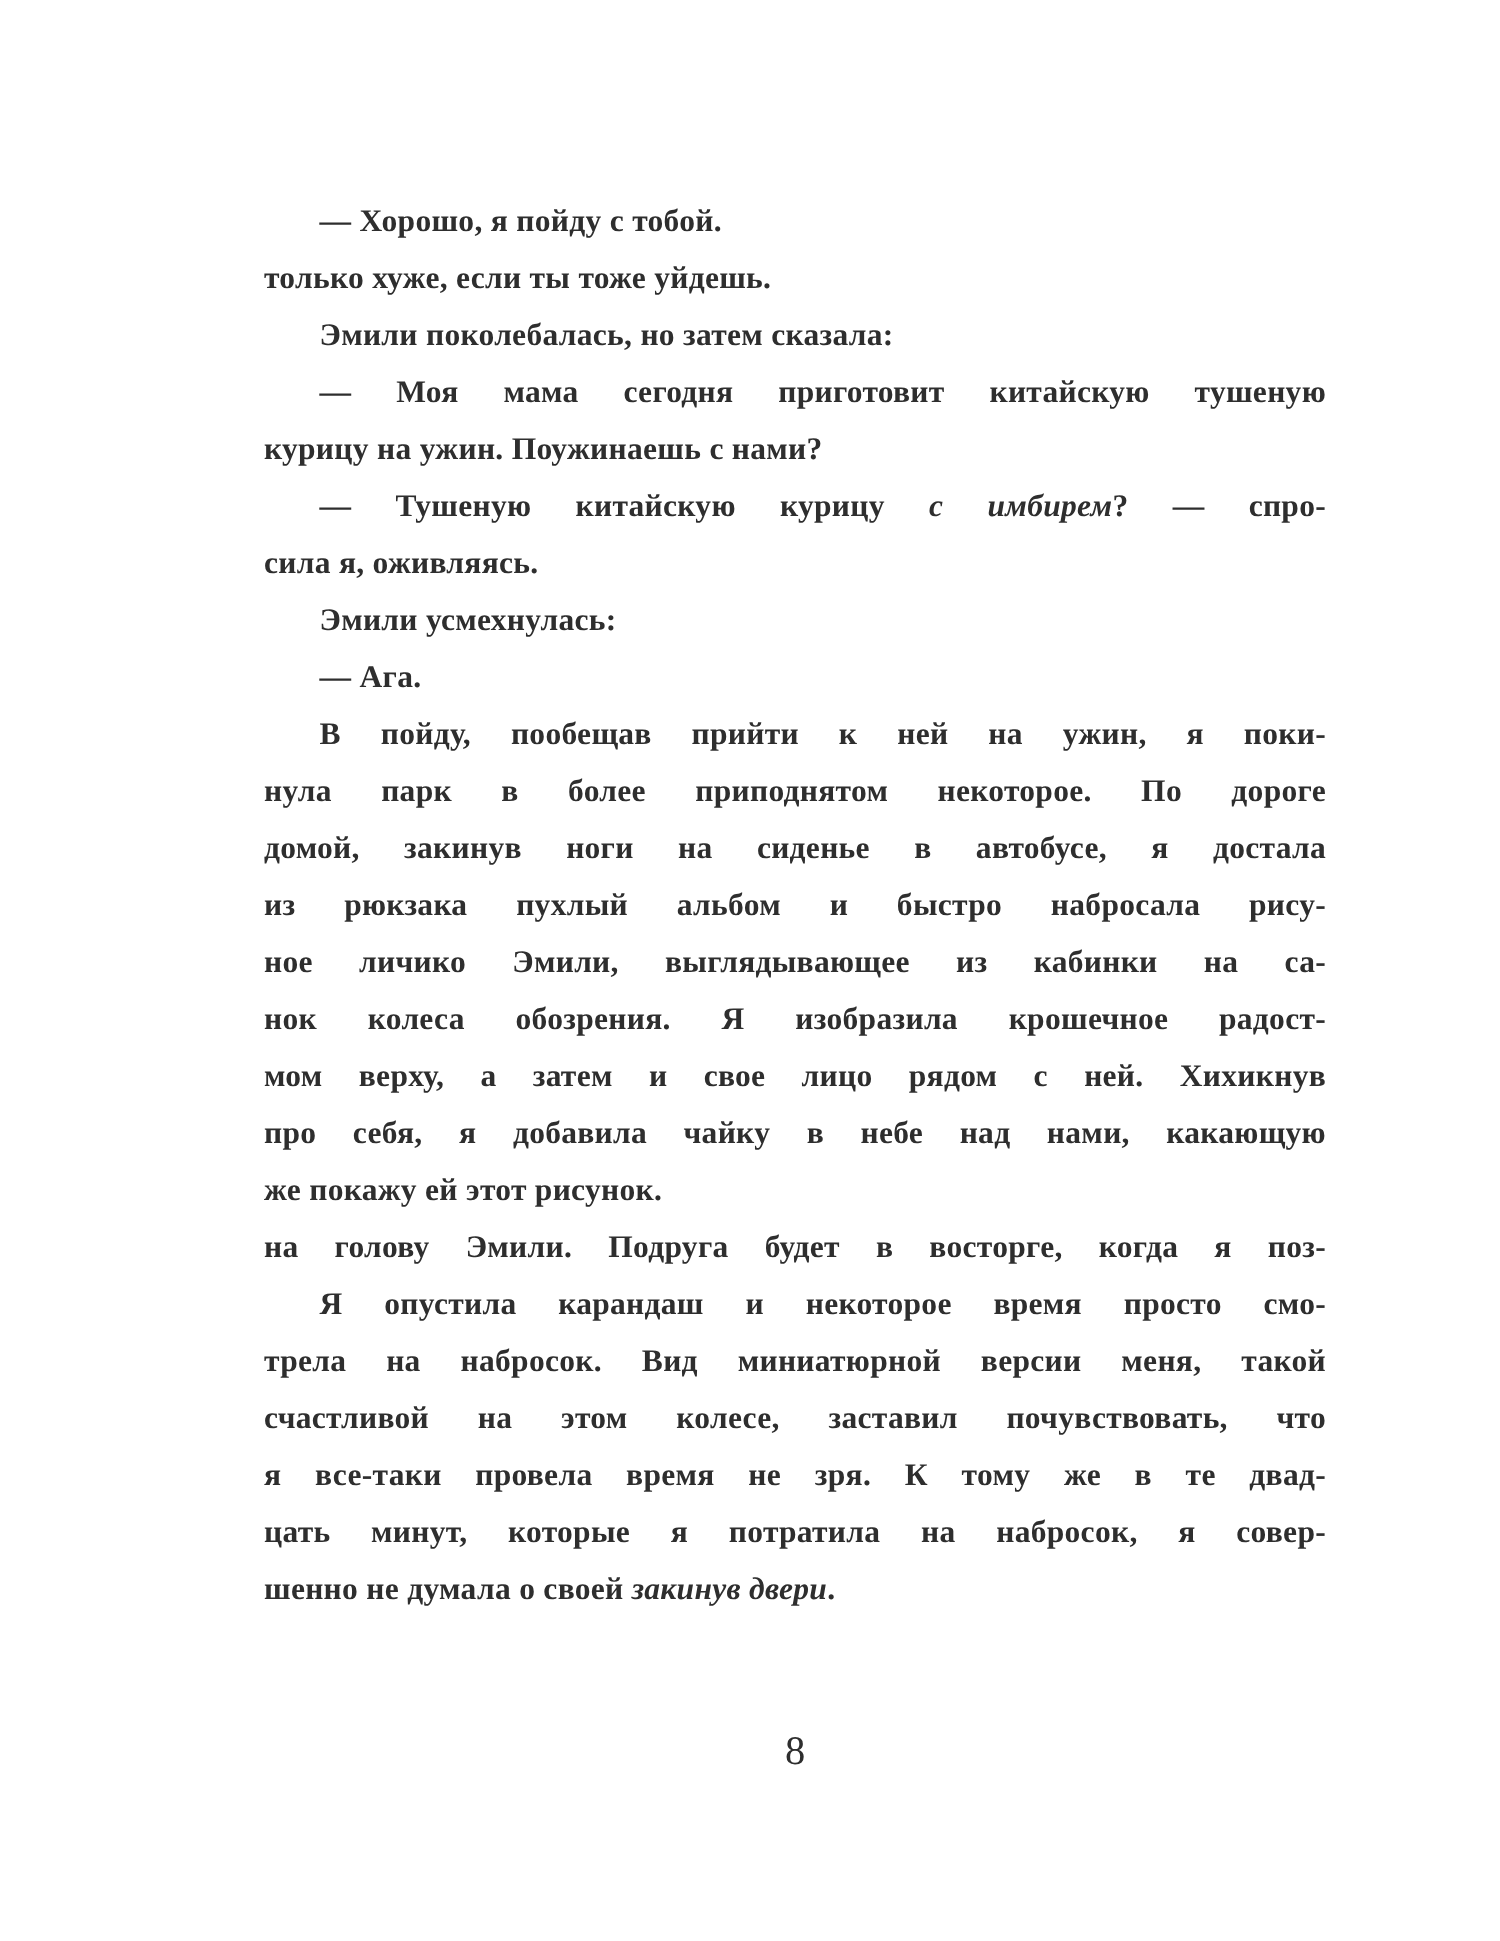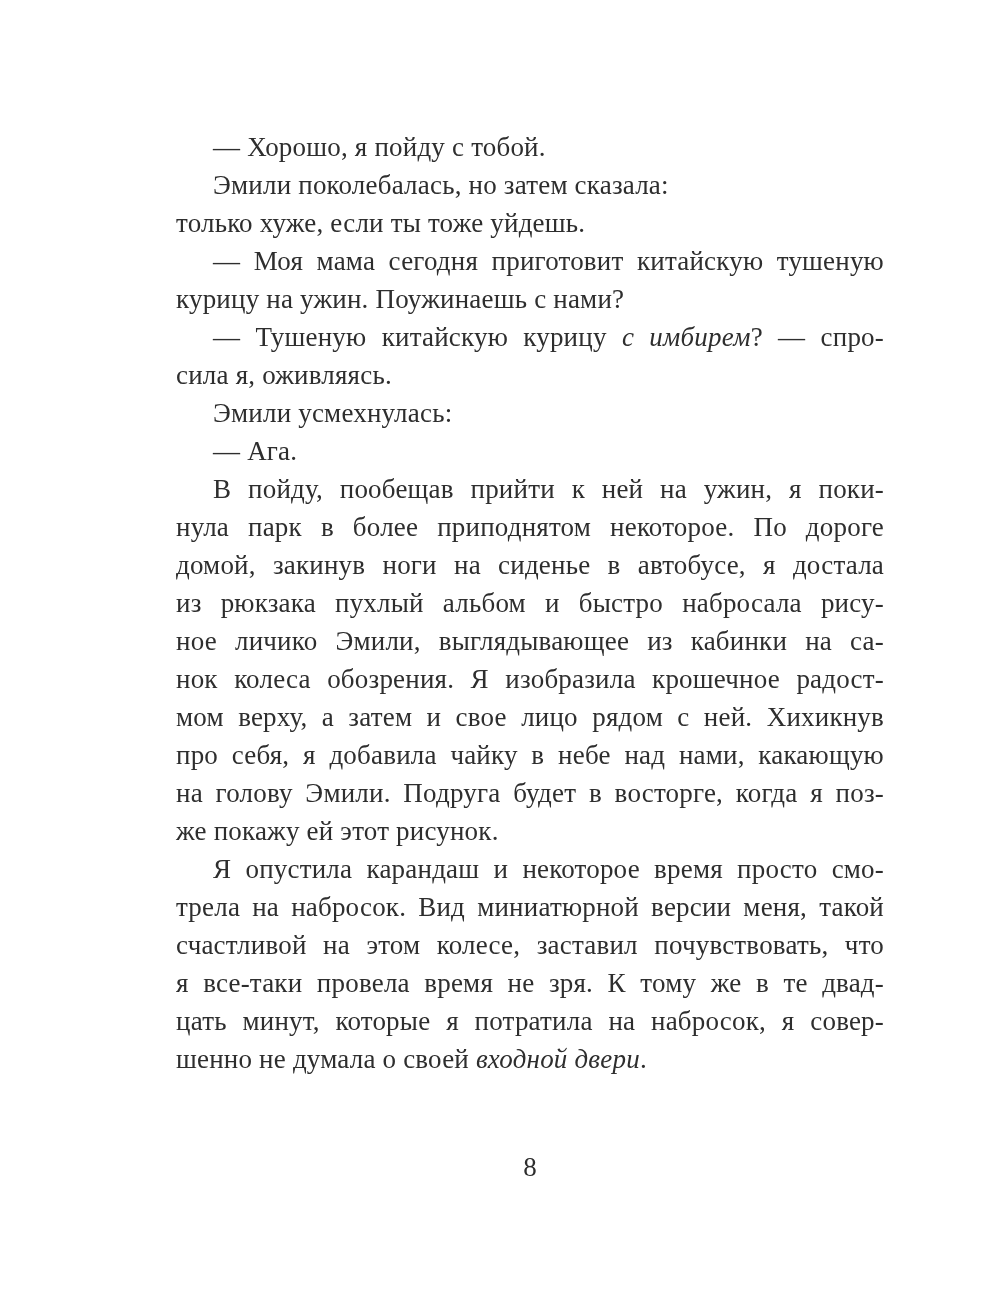--- a/index.html
+++ b/index.html
@@ -16,26 +16,27 @@
     font-family: "Liberation Serif", "DejaVu Serif", serif;
     color: #2e2e2e;
   }
   .text-block {
     position: absolute;
     left: 176px;
     top: 128px;
     width: 708px;
   }
   .line {
-    font-size: 27px;
+    font-size: 21px;
     line-height: 38px;
     letter-spacing: 0.2px;
     text-align: justify;
     text-align-last: justify;
     white-space: normal;
+    font-weight: bold;
   }
   .line.last {
     text-align: left;
     text-align-last: left;
   }
   .line.first {
     text-indent: 37px;
   }
   .em {
     font-style: italic;
@@ -50,39 +51,39 @@
     line-height: 38px;
     color: #2e2e2e;
   }
 </style>
 </head>
 <body>
 
 <div class="page">
   <div class="text-block">
       <div class="line first last"><span>— Хорошо, я пойду с тобой.</span></div>
+      <div class="line last"><span>только хуже, если ты тоже уйдешь.</span></div>
       <div class="line first last"><span>Эмили поколебалась, но затем сказала:</span></div>
-      <div class="line last"><span>только хуже, если ты тоже уйдешь.</span></div>
       <div class="line first"><span>— Моя мама сегодня приготовит китайскую тушеную</span></div>
       <div class="line last"><span>курицу на ужин. Поужинаешь с нами?</span></div>
       <div class="line first"><span>— Тушеную китайскую курицу </span><span class="em">с имбирем</span><span>? — спро-</span></div>
       <div class="line last"><span>сила я, оживляясь.</span></div>
       <div class="line first last"><span>Эмили усмехнулась:</span></div>
       <div class="line first last"><span>— Ага.</span></div>
       <div class="line first"><span>В пойду, пообещав прийти к ней на ужин, я поки-</span></div>
       <div class="line"><span>нула парк в более приподнятом некоторое. По дороге</span></div>
       <div class="line"><span>домой, закинув ноги на сиденье в автобусе, я достала</span></div>
       <div class="line"><span>из рюкзака пухлый альбом и быстро набросала рису-</span></div>
       <div class="line"><span>ное личико Эмили, выглядывающее из кабинки на са-</span></div>
       <div class="line"><span>нок колеса обозрения. Я изобразила крошечное радост-</span></div>
       <div class="line"><span>мом верху, а затем и свое лицо рядом с ней. Хихикнув</span></div>
       <div class="line"><span>про себя, я добавила чайку в небе над нами, какающую</span></div>
+      <div class="line last"><span>же покажу ей этот рисунок.</span></div>
       <div class="line"><span>на голову Эмили. Подруга будет в восторге, когда я поз-</span></div>
-      <div class="line last"><span>же покажу ей этот рисунок.</span></div>
       <div class="line first"><span>Я опустила карандаш и некоторое время просто смо-</span></div>
       <div class="line"><span>трела на набросок. Вид миниатюрной версии меня, такой</span></div>
       <div class="line"><span>счастливой на этом колесе, заставил почувствовать, что</span></div>
       <div class="line"><span>я все-таки провела время не зря. К тому же в те двад-</span></div>
       <div class="line"><span>цать минут, которые я потратила на набросок, я совер-</span></div>
-      <div class="line last"><span>шенно не думала о своей </span><span class="em">входной двери</span><span>.</span></div>
+      <div class="line last"><span>шенно не думала о своей </span><span class="em">закинув двери</span><span>.</span></div>
     </div>
   <div class="page-number">8</div>
 </div>
 
 </body></html>

